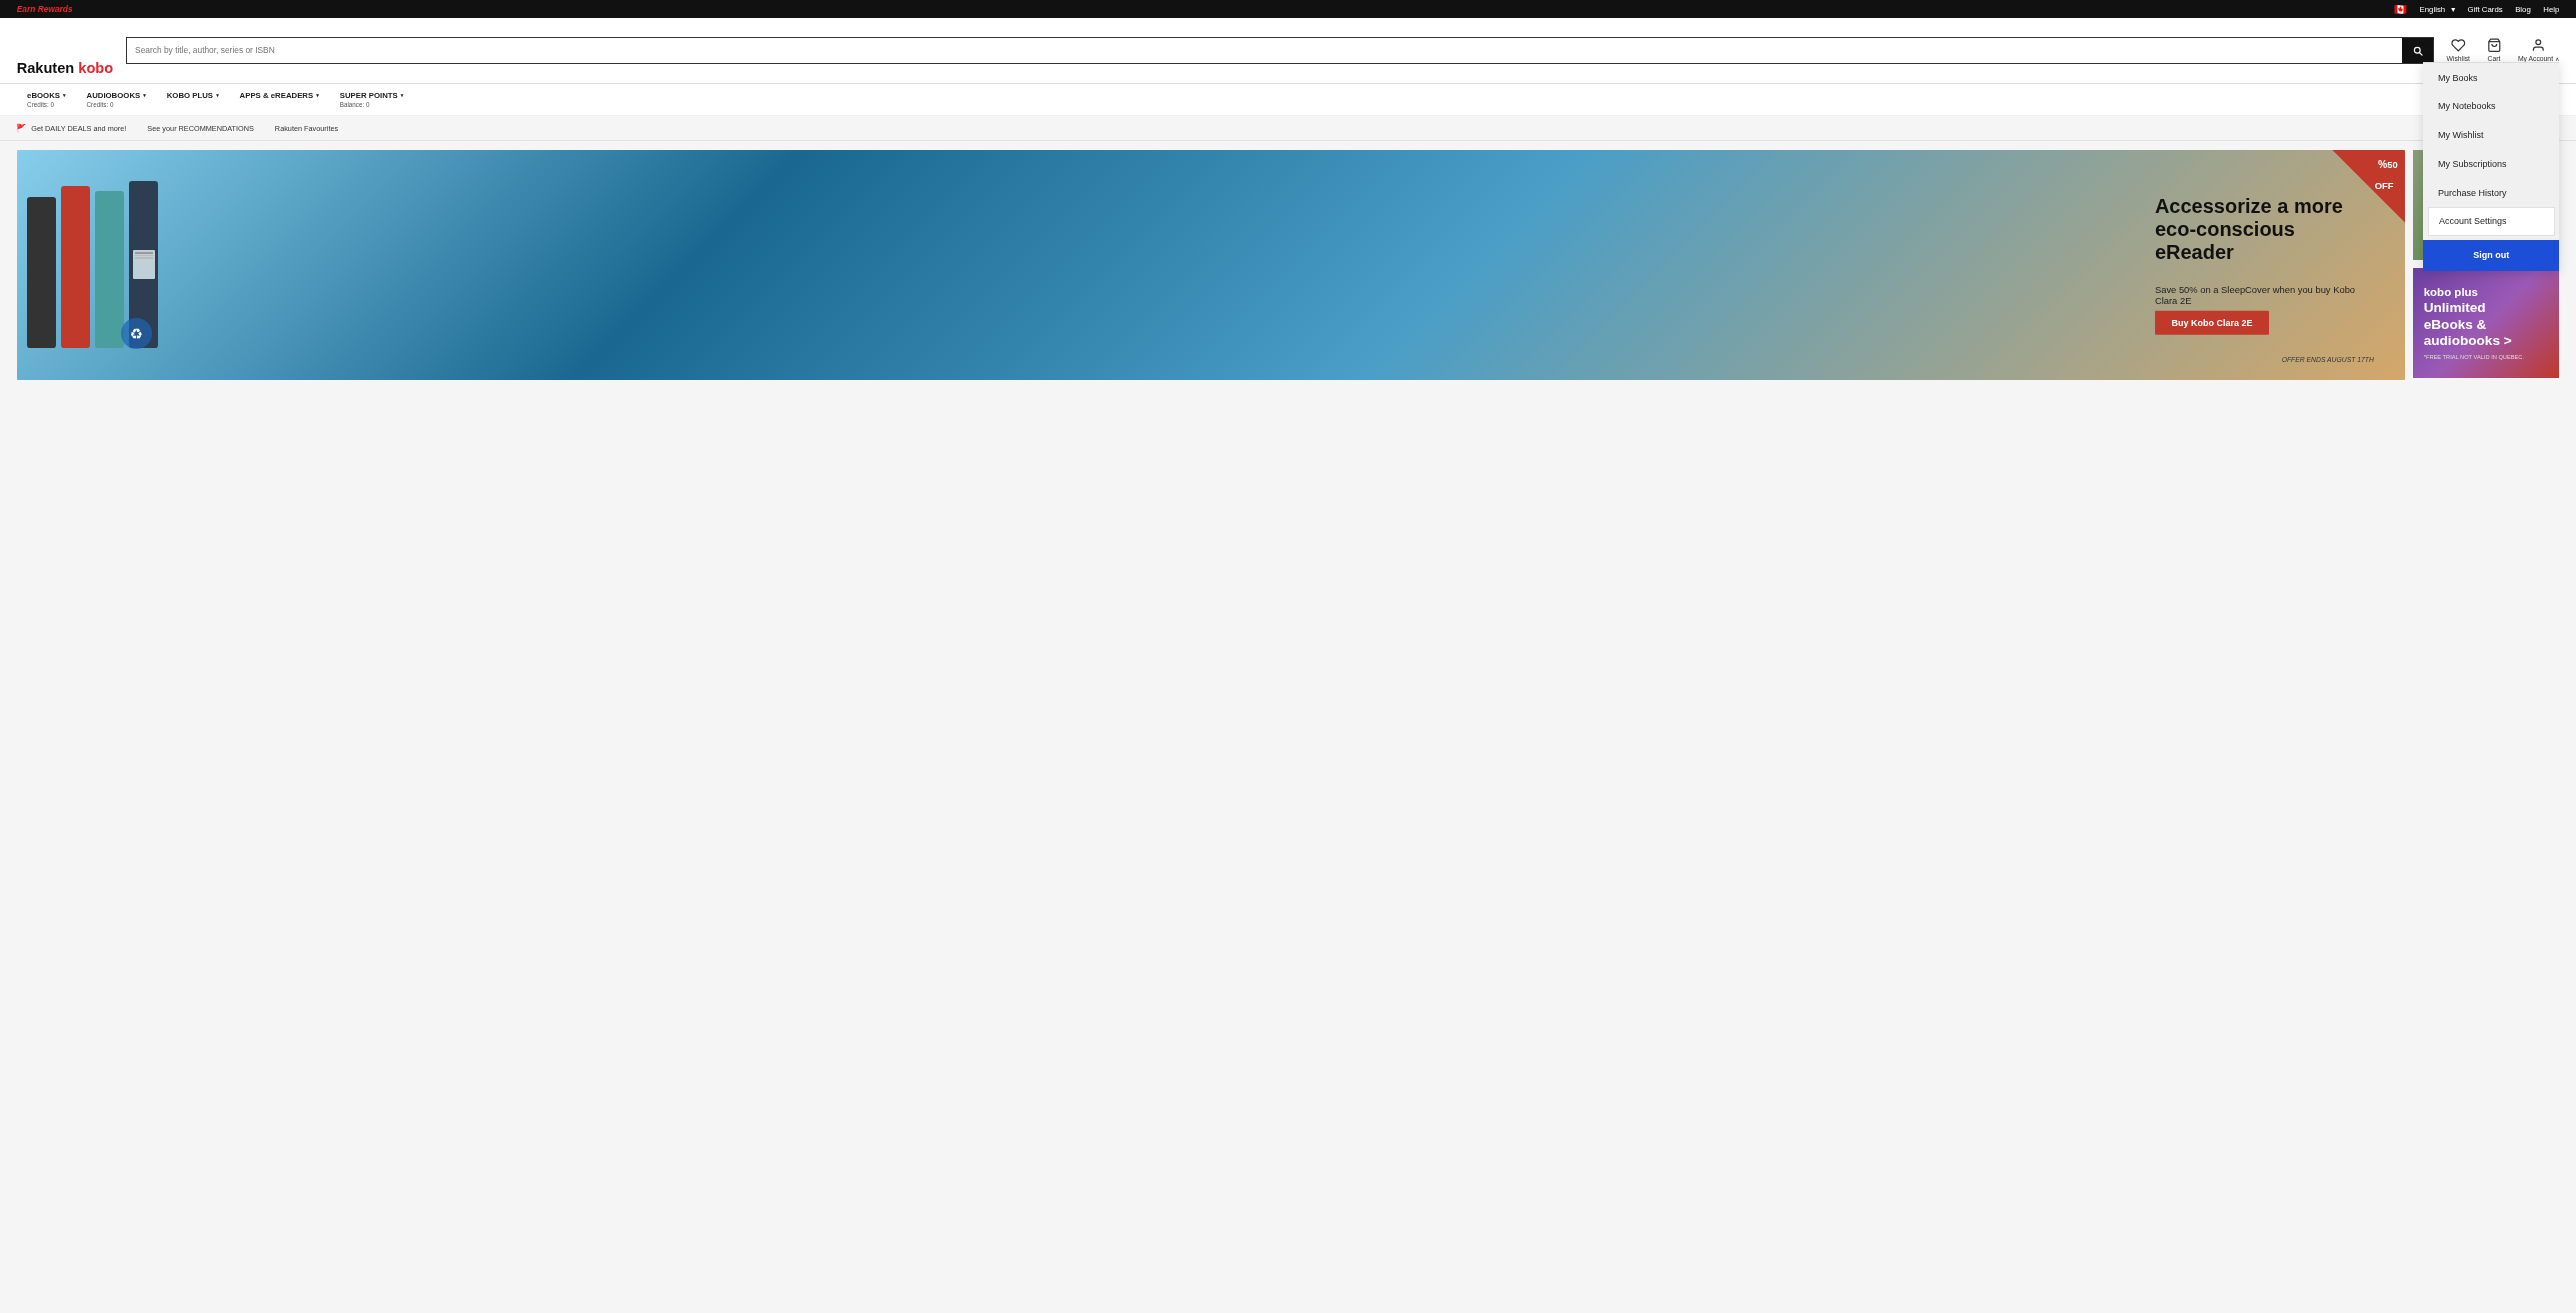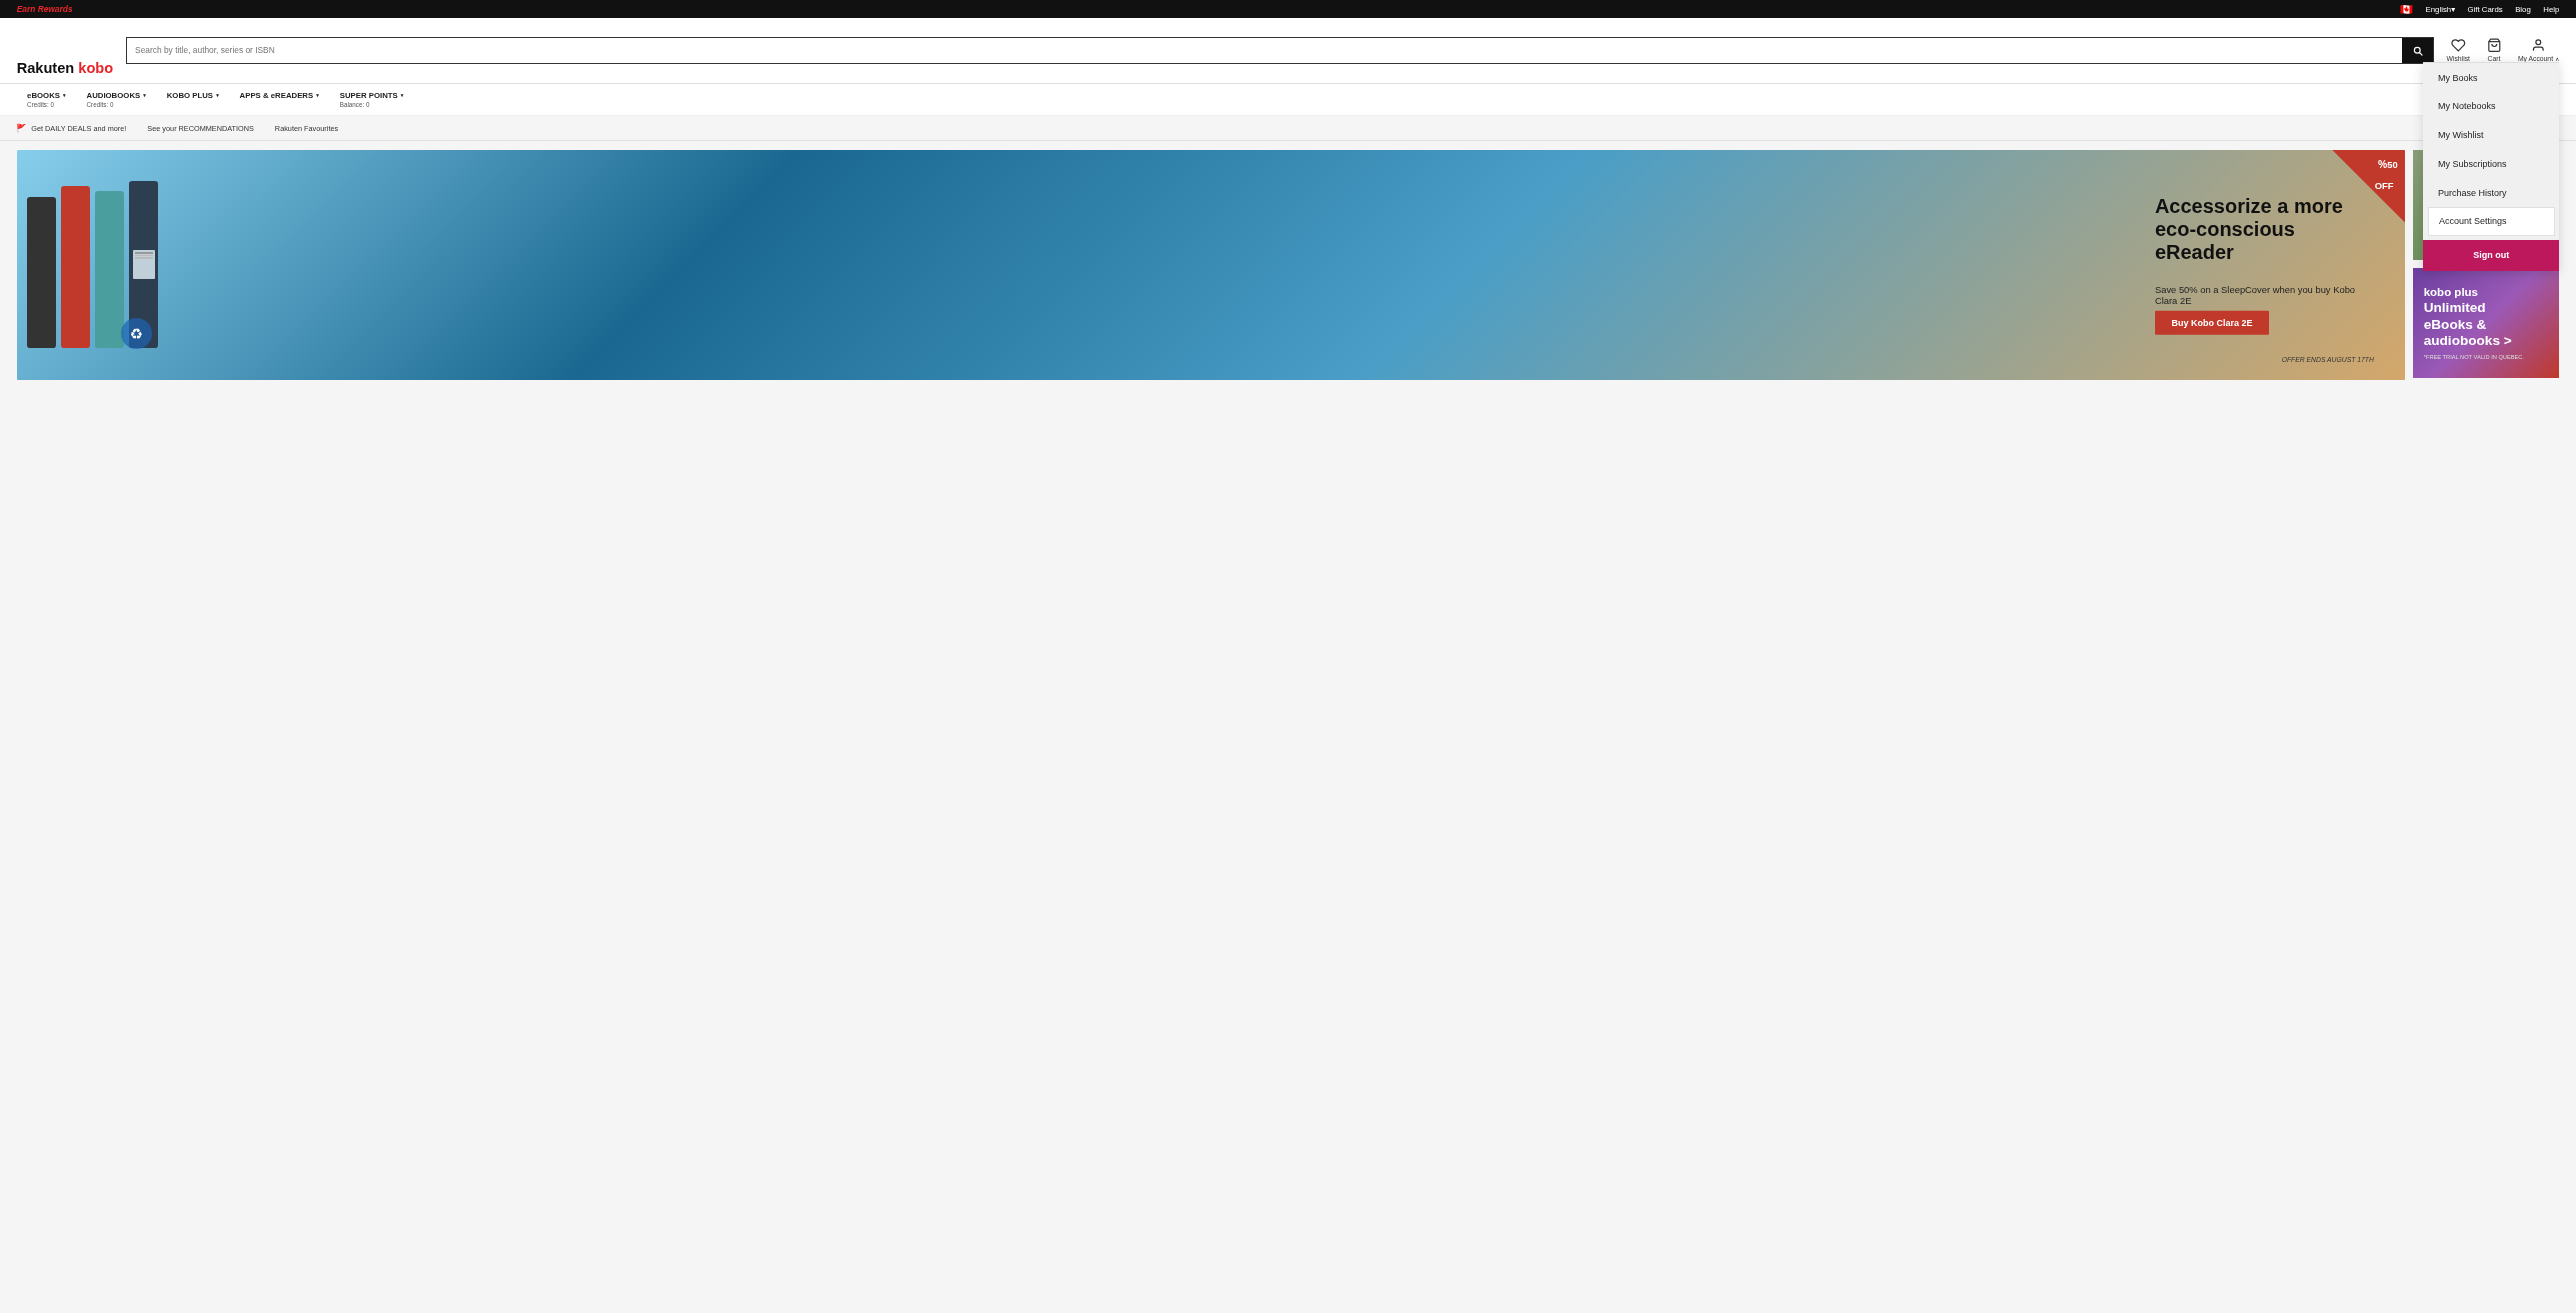--- a/index.html
+++ b/index.html
@@ -12,21 +12,21 @@
       display: flex;
       align-items: center;
       justify-content: space-between;
       padding: 0 16.7px;
       height: 18px;
       font-size: 7.8px;
     }
     .top-bar-left { color: #e8262a; font-style: italic; font-weight: bold; font-size: 8.4px; }
     .top-bar-right { display: flex; align-items: center; gap: 12.5px; }
     .top-bar-right .flag { font-size: 10.4px; }
-    .top-bar-right .lang { display: flex; align-items: center; gap: 0; color: #fff; cursor: pointer; text-align: right; }
+    .top-bar-right .lang { display: flex; align-items: center; gap: 6px; color: #fff; cursor: pointer; text-align: right; }
     .top-bar-right a { color: #fff; text-decoration: none; font-size: 7.8px; }
 
     
     .header {
       background: #fff;
       display: flex;
       align-items: center;
       padding: 6.3px 16.7px;
       gap: 12.5px;
       border-bottom: 0.5px solid #ddd;
@@ -288,21 +288,21 @@
       cursor: pointer;
       background: #f0f0f0;
     }
     .dropdown-item.highlighted {
       background: #fff;
       border: 1px solid #e0e0e0;
       margin: 0 4.2px;
       padding: 8.4px 10.4px;
     }
     .dropdown-signout {
-      background: #be185d;
+      background: #1d4ed8;
       color: #fff;
       padding: 10.4px 14.6px;
       font-size: 9px;
       font-weight: bold;
       cursor: pointer;
       text-align: center;
       margin: 4.2px 0 0 0;
     }
 
     .header-action-label { font-size: 6.8px; color: #333; }

